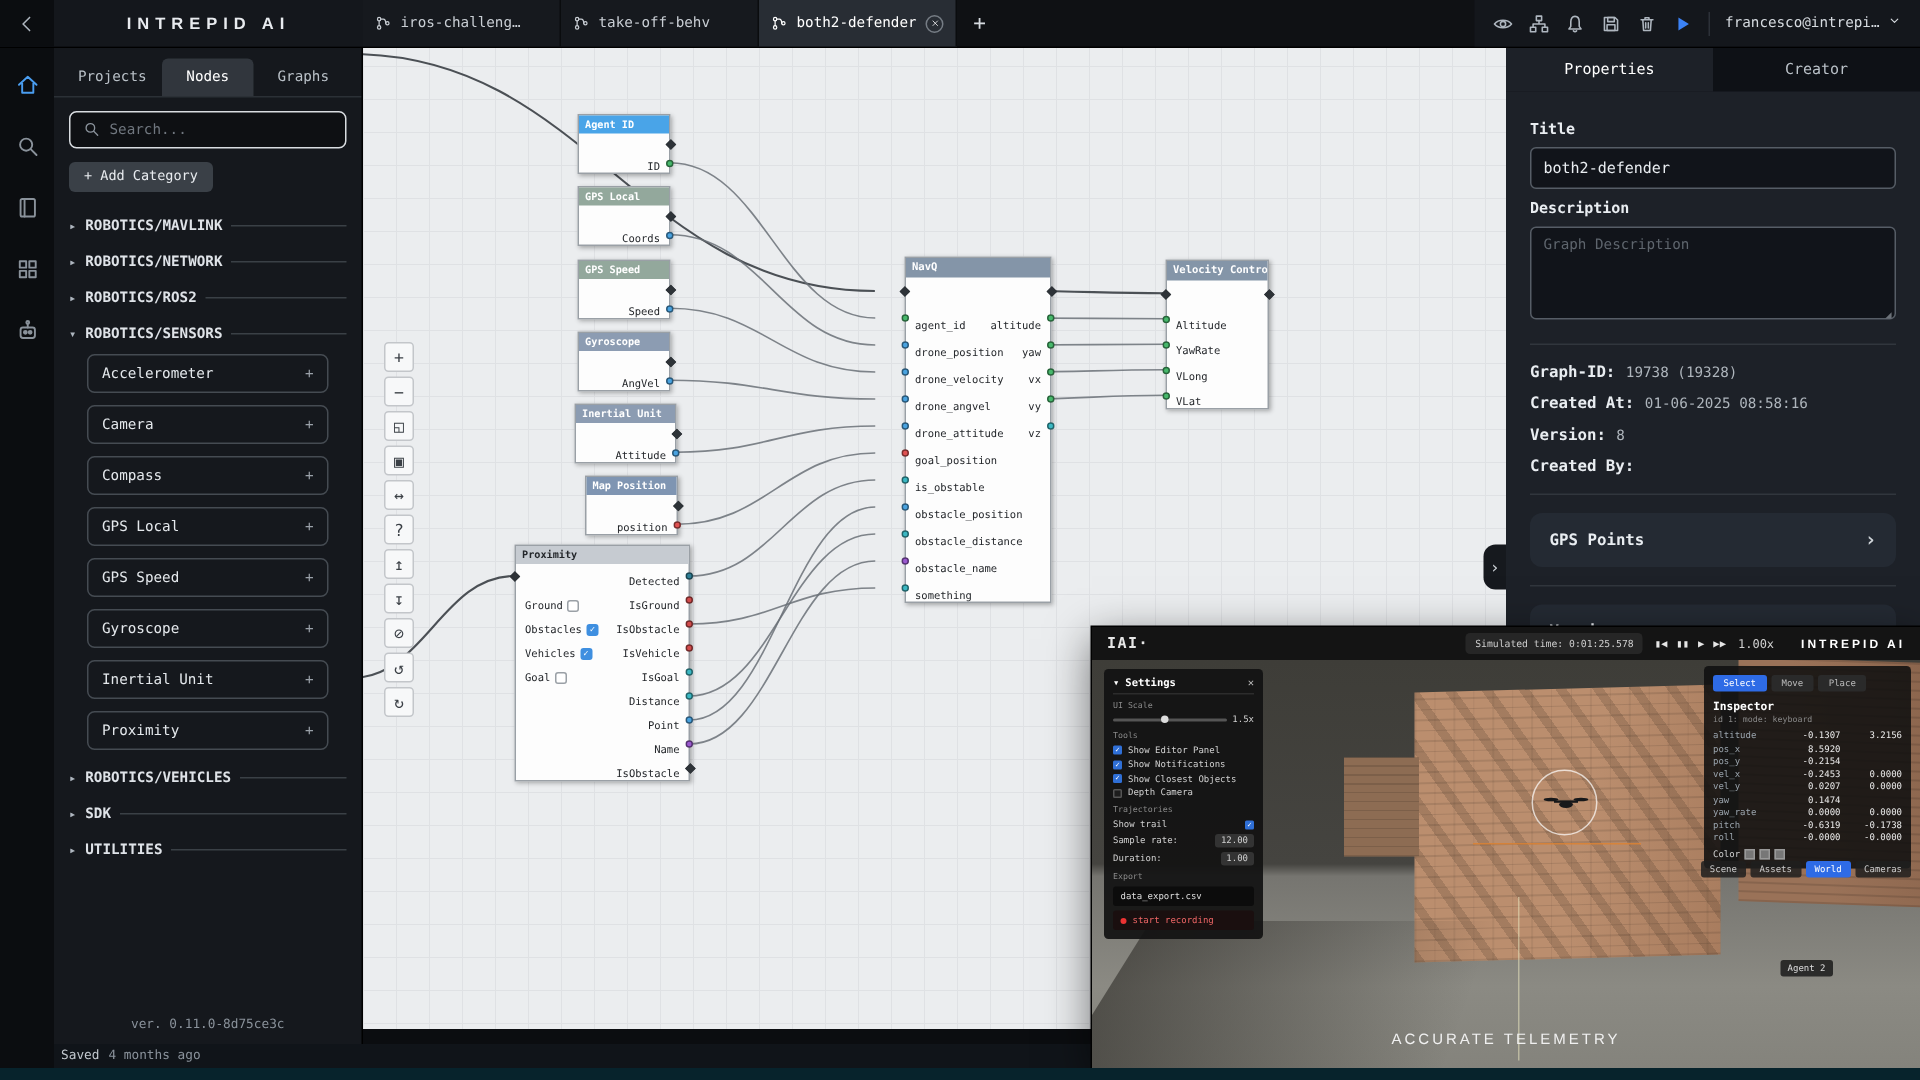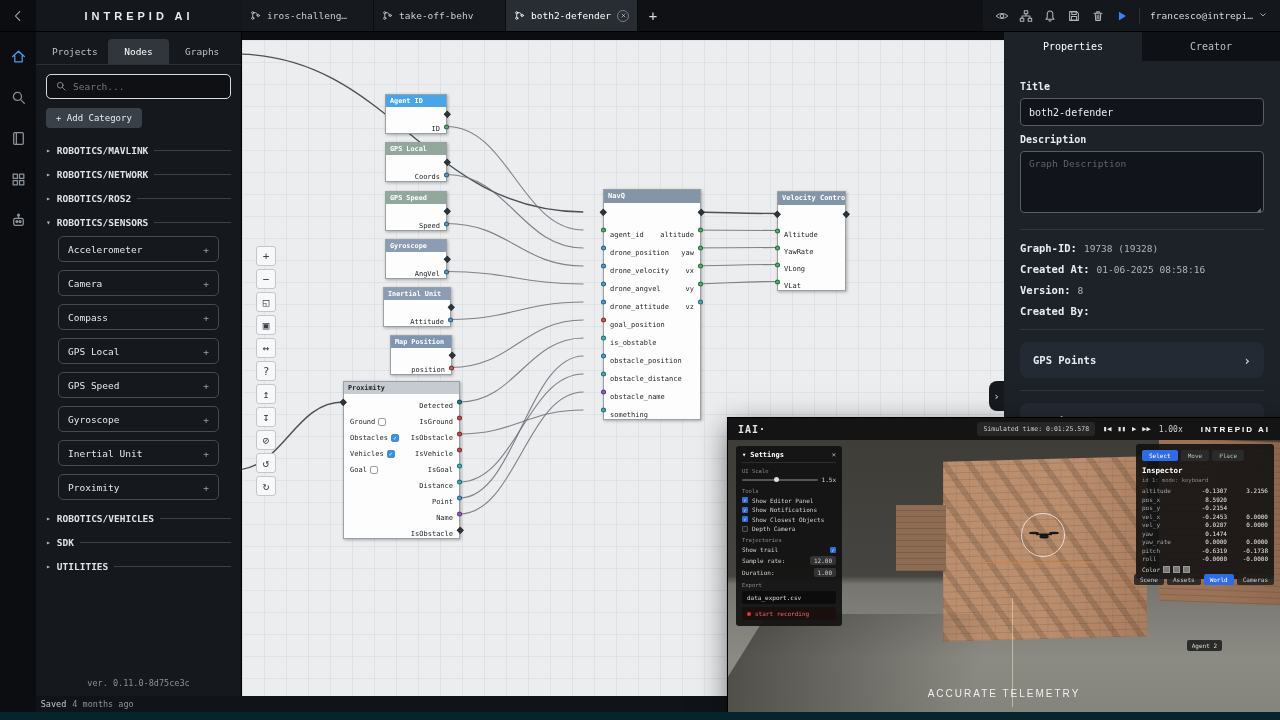--- a/index.html
+++ b/index.html
@@ -40,21 +40,21 @@
 #add-cat{margin:9px 10px 4px;align-self:flex-start;background:#3a4047;color:#e8ebef;font-size:9px;padding:5px 10px;border-radius:4px;border:none;cursor:pointer;font-family:inherit}
 #sb-sections{flex:1;overflow:hidden;padding:0 10px}
 .sb-section{display:flex;align-items:center;gap:6px;color:#dfe3e8;font-size:9.5px;font-weight:bold;margin:13px 0 5px;cursor:pointer;white-space:nowrap}
 .sb-section .chev{font-size:8px;color:#aeb6bf}
 .sb-section .line{flex:1;border-top:1px solid #3a4046;min-width:8px}
 .sb-item{display:flex;align-items:center;justify-content:space-between;border:1px solid #454b52;border-radius:5px;height:26px;padding:0 9px;margin:8px 12px;color:#e4e8ec;font-size:9.5px;cursor:pointer}
 .sb-item .plus{color:#9aa1a9}
 #sb-ver{padding:8px;text-align:center;color:#8a929b;font-size:8.5px}
 
 
-#canvas{position:absolute;left:242px;top:40px;width:762px;height:664px;z-index:1;background:#ebedef;
+#canvas{position:absolute;left:242px;top:22px;width:762px;height:664px;z-index:1;background:#ebedef;
  background-image:linear-gradient(#dfe1e4 1px,transparent 1px),linear-gradient(90deg,#dfe1e4 1px,transparent 1px);
  background-size:22px 22px}
 #edges{position:absolute;left:0;top:0;z-index:1;pointer-events:none}
 .edge{fill:none;stroke:#6a7077;stroke-width:1.1;opacity:.85}
 .edge.exec{stroke:#2f343a;stroke-width:1.4}
 #nodes{position:absolute;inset:0;z-index:2}
 #cv-toolbar{position:absolute;left:14px;top:206px;display:flex;flex-direction:column;gap:3px;z-index:3}
 .cv-btn{width:20px;height:20px;background:#f7f8f9;border:1px solid #c3c6ca;border-radius:3px;font-size:11px;color:#3a3f45;display:flex;align-items:center;justify-content:center;cursor:pointer}
 #collapse-handle{position:absolute;right:0;top:341px;width:15px;height:30px;background:#16191e;border-radius:8px 0 0 8px;color:#cfd4d9;display:flex;align-items:center;justify-content:center;font-size:11px;z-index:3;cursor:pointer}
 

